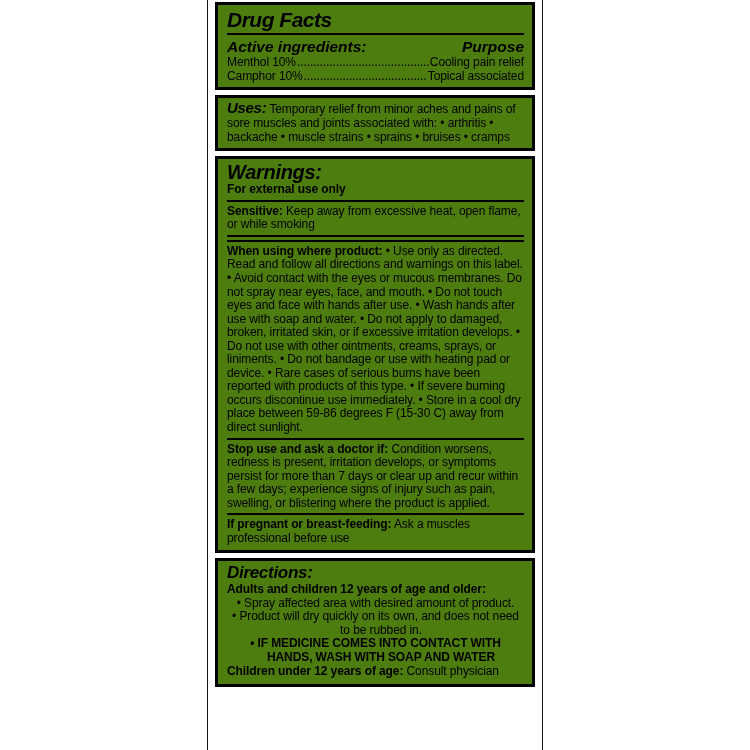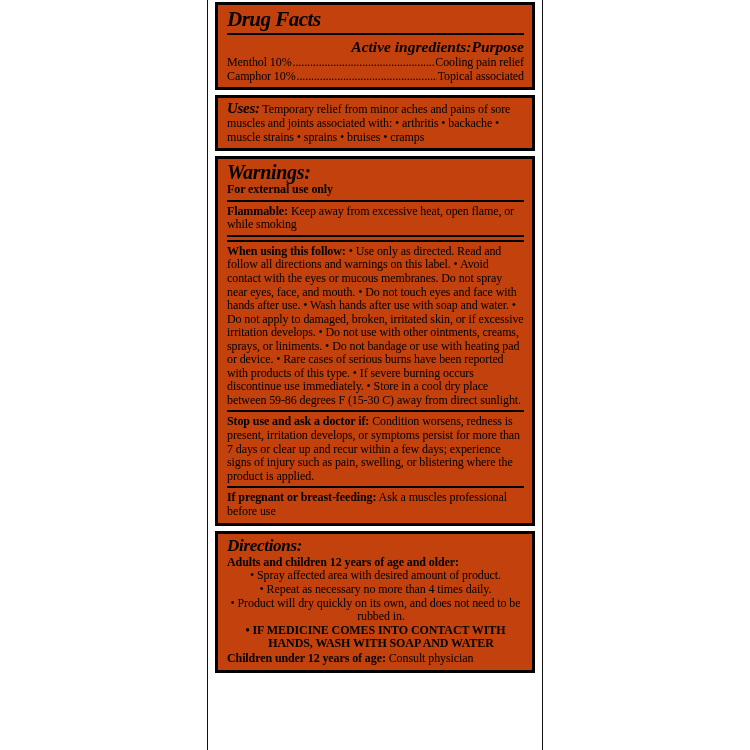--- a/index.html
+++ b/index.html
@@ -14,40 +14,39 @@
     width: 336px;
     margin: 0 auto;
     min-height: 750px;
     border-left: 1px solid #111;
     border-right: 1px solid #111;
     padding: 2px 7px 4px 7px;
     background: #fff;
   }
   .box {
     border: 3px solid #000;
-    background: #c2410c;
+    background: #4d7c0f;
     padding: 2px 8px 4px 9px;
     margin-bottom: 5px;
-    font-family: Liberation Serif, serif;
   }
   .box:last-child { margin-bottom: 0; }
 
   .title {
     font-size: 21px;
     font-weight: bold;
     font-style: italic;
     letter-spacing: -0.5px;
     line-height: 1.1;
     padding: 1px 0 2px 0;
   }
   .title-rule { border-top: 2px solid #000; margin: 0 0 2px 0; }
 
   .ai-head {
     display: flex;
-    justify-content: flex-end;
+    justify-content: space-between;
     font-weight: bold;
     font-style: italic;
     font-size: 15.5px;
     line-height: 1.15;
     padding-top: 1px;
   }
   .ai-row {
     display: flex;
     align-items: flex-start;
     font-size: 12px;
@@ -142,50 +141,49 @@
       <span>Temporary relief from minor aches and pains of sore muscles and joints associated with: • arthritis • backache • muscle strains • sprains • bruises • cramps</span>
     </div>
   </div>
 
   <div class="box">
     <div class="sec-head">Warnings:</div>
     <div class="bold-line">For external use only</div>
 
     <div class="rule"></div>
     <div class="para">
-      <b class="inb">Flammable:</b>
+      <b class="inb">Sensitive:</b>
       <span>Keep away from excessive heat, open flame, or while smoking</span>
     </div>
 
     <div class="rule"></div>
 
     <div class="rule"></div>
     <div class="para">
-      <b class="inb">When using this follow:</b>
+      <b class="inb">When using where product:</b>
       <span>• Use only as directed. Read and follow all directions and warnings on this label. • Avoid contact with the eyes or mucous membranes. Do not spray near eyes, face, and mouth. • Do not touch eyes and face with hands after use. • Wash hands after use with soap and water. • Do not apply to damaged, broken, irritated skin, or if excessive irritation develops. • Do not use with other ointments, creams, sprays, or liniments. • Do not bandage or use with heating pad or device. • Rare cases of serious burns have been reported with products of this type. • If severe burning occurs discontinue use immediately. • Store in a cool dry place between 59-86 degrees F (15-30 C) away from direct sunlight.</span>
     </div>
 
     <div class="rule"></div>
     <div class="para">
       <b class="inb">Stop use and ask a doctor if:</b>
       <span>Condition worsens, redness is present, irritation develops, or symptoms persist for more than 7 days or clear up and recur within a few days; experience signs of injury such as pain, swelling, or blistering where the product is applied.</span>
     </div>
 
     <div class="rule"></div>
     <div class="para">
       <b class="inb">If pregnant or breast-feeding:</b>
       <span>Ask a muscles professional before use</span>
     </div>
   </div>
 
   <div class="box">
     <div class="dir-head">Directions:</div>
     <div class="bold-line">Adults and children 12 years of age and older:</div>
     <div class="bullet">• Spray affected area with desired amount of product.</div>
-    <div class="bullet">• Repeat as necessary no more than 4 times daily.</div>
     <div class="bullet">• Product will dry quickly on its own, and does not need to be rubbed in.</div>
     <div class="bullet bold">• IF MEDICINE COMES INTO CONTACT WITH HANDS, WASH WITH SOAP AND WATER</div>
     <div class="para">
       <b class="inb">Children under 12 years of age:</b>
       <span>Consult physician</span>
     </div>
   </div>
 
 </div>
 

